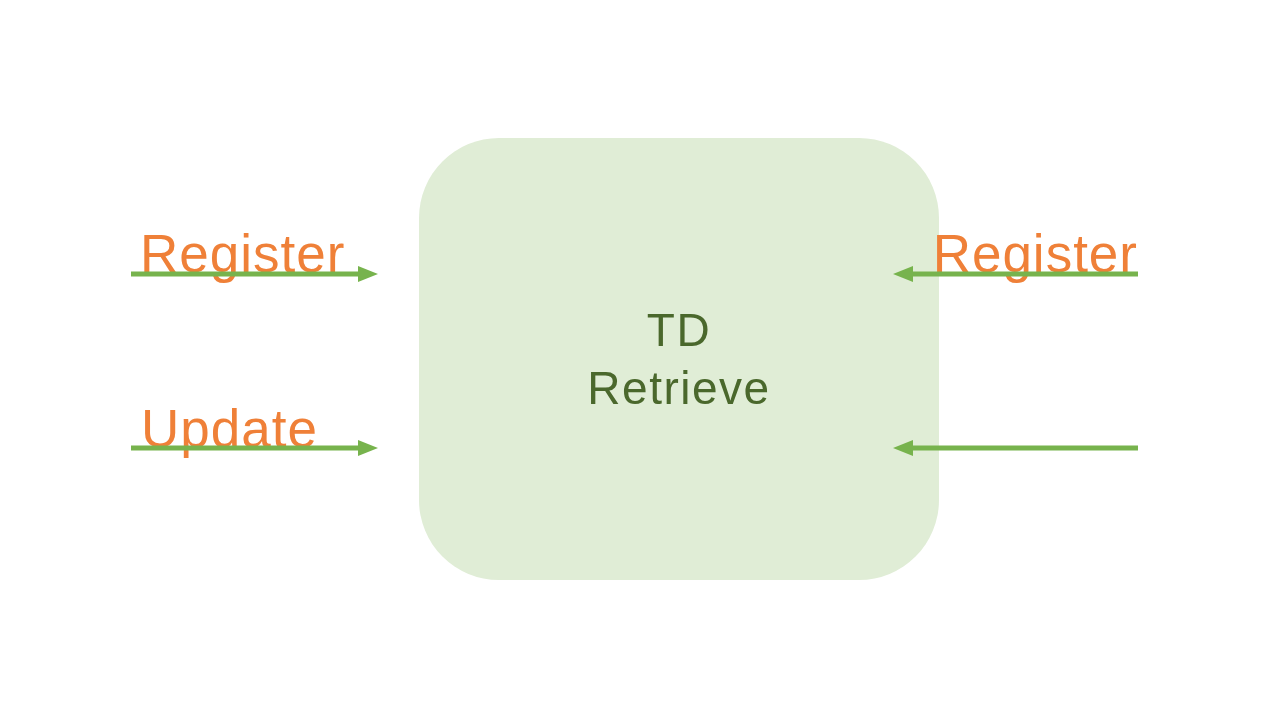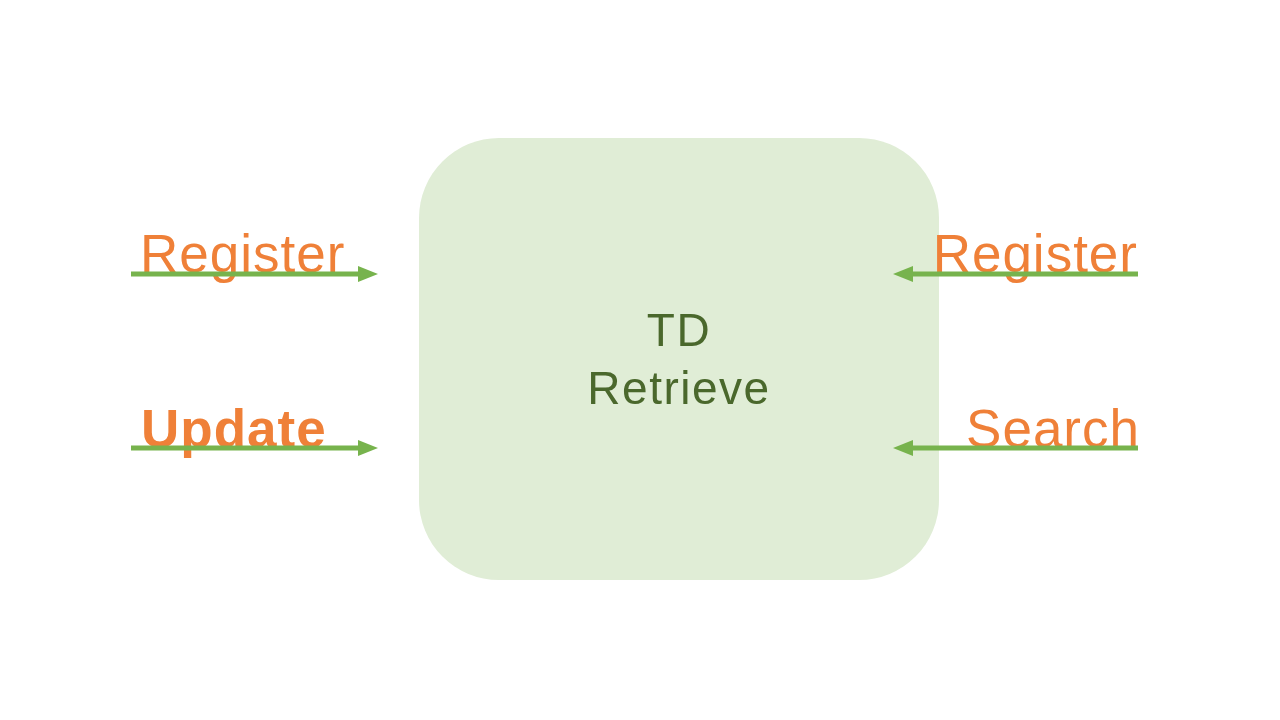--- a/index.html
+++ b/index.html
@@ -64,31 +64,30 @@
     <div>TD</div>
     <div>Retrieve</div>
   </div>
 
   <div class="flow-label" style="left:140px; top:223px;">Register</div>
   <svg class="arrow-svg" style="left:131px; top:264px;" width="247" height="20" viewBox="0 0 247 20">
     <line class="arrow-line" x1="0" y1="10" x2="229" y2="10"></line>
     <polygon class="arrow-head" points="227,2 247,10 227,18"></polygon>
   </svg>
 
-  <div class="flow-label" style="left:141px; top:398px;font-weight:bold;">Update</div>
+  <div class="flow-label" style="left:141px; top:398px;">Update</div>
   <svg class="arrow-svg" style="left:131px; top:438px;" width="247" height="20" viewBox="0 0 247 20">
     <line class="arrow-line" x1="0" y1="10" x2="229" y2="10"></line>
     <polygon class="arrow-head" points="227,2 247,10 227,18"></polygon>
   </svg>
 
   <div class="flow-label right-side" style="right:142px; top:223px;">Register</div>
   <svg class="arrow-svg" style="left:893px; top:264px;" width="245" height="20" viewBox="0 0 245 20">
     <line class="arrow-line" x1="18" y1="10" x2="245" y2="10"></line>
     <polygon class="arrow-head" points="20,2 0,10 20,18"></polygon>
   </svg>
 
-  <div class="flow-label right-side" style="right:140px; top:398px;">Search</div>
   <svg class="arrow-svg" style="left:893px; top:438px;" width="245" height="20" viewBox="0 0 245 20">
     <line class="arrow-line" x1="18" y1="10" x2="245" y2="10"></line>
     <polygon class="arrow-head" points="20,2 0,10 20,18"></polygon>
   </svg>
 
 </div>
 
 </body></html>

